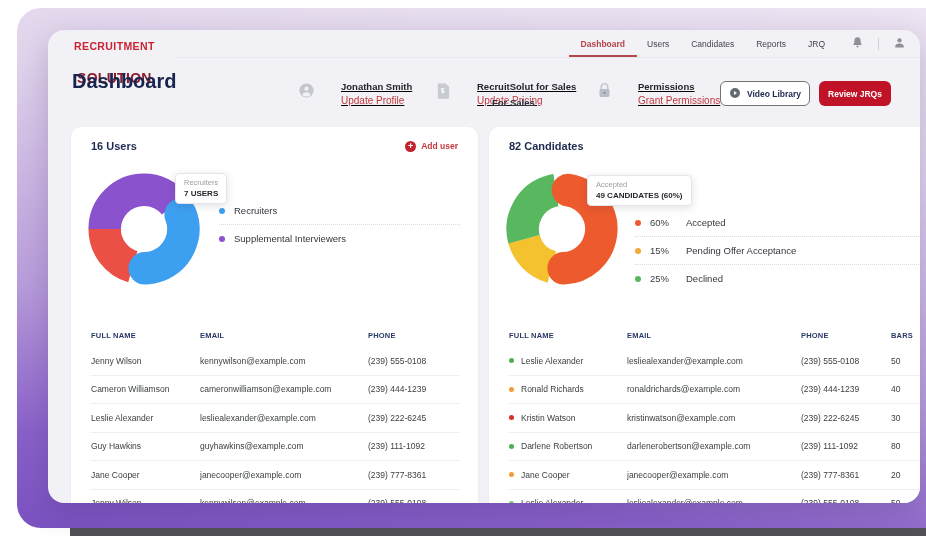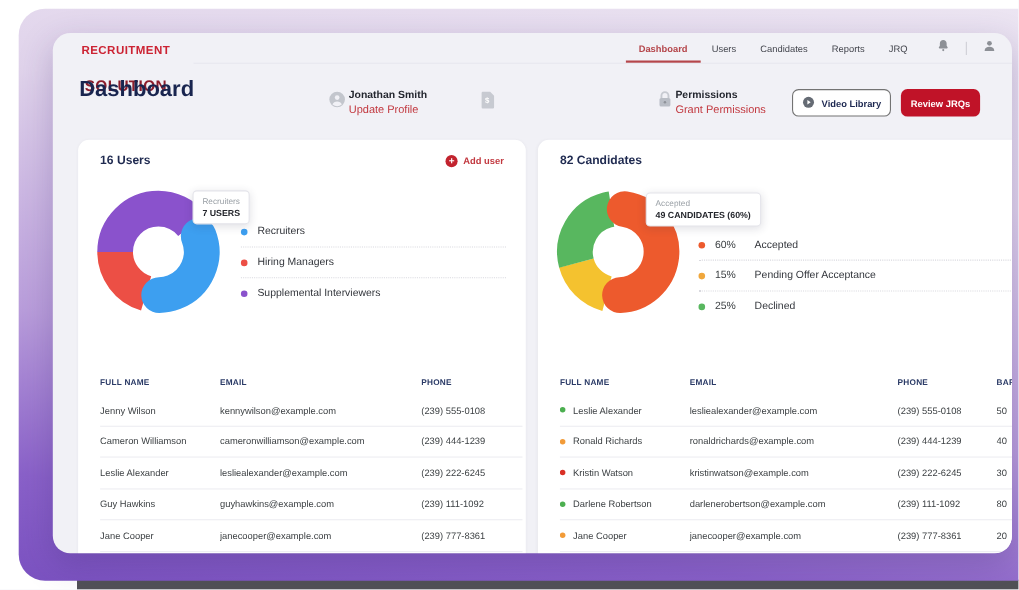--- a/index.html
+++ b/index.html
@@ -19,21 +19,21 @@
   .logo .l2{font-size:14px;font-weight:bold;color:#8c1d2c;letter-spacing:.3px;margin-top:18px;}
   .nav{position:absolute;top:0;right:14px;height:27px;display:flex;align-items:center;gap:22px;}
   .nav-item{position:relative;font-size:8.5px;color:#43454d;height:27px;display:flex;align-items:center;cursor:pointer;}
   .nav-item.active{color:#b5464b;font-weight:bold;}
   .nav-item.active::after{content:"";position:absolute;left:-12px;right:-12px;bottom:0;height:2.5px;background:#b5464b;}
   .nav-icons{display:flex;align-items:center;gap:14px;margin-left:4px;}
   .nav-divider{width:1px;height:12px;background:#cfcfd6;}
 
   
   .page-title{position:absolute;left:24px;top:40px;font-size:20px;font-weight:bold;color:#19254f;}
-  .quick{position:absolute;top:52px;display:flex;gap:2px;}
+  .quick{position:absolute;top:52px;display:flex;gap:26px;text-decoration:underline;}
   .quick .txt{position:relative;line-height:1;}
   .quick .name{font-size:9.5px;font-weight:bold;color:#23262e;white-space:nowrap;}
   .quick .link{font-size:10px;color:#c2383f;margin-top:4px;cursor:pointer;white-space:nowrap;}
   .quick .hover-tip{position:absolute;left:15px;top:16px;font-size:9.5px;font-weight:bold;color:#2f3039;
     text-shadow:0 0 3px rgba(241,241,246,.9);white-space:nowrap;}
   .q1{left:250px;} .q2{left:388px;} .q3{left:549px;}
   .btn{position:absolute;top:51px;height:25px;display:flex;align-items:center;justify-content:center;
        gap:6px;border-radius:6px;font-size:8.5px;font-weight:bold;cursor:pointer;box-sizing:border-box;}
   .btn-video{left:672px;width:90px;background:#ffffff;border:1px solid #737373;color:#1c2750;}
   .btn-review{left:771px;width:72px;background:#c01328;color:#ffffff;}
@@ -61,21 +61,21 @@
   .legend{position:absolute;top:70px;right:18px;}
   .panel-users .legend{left:148px;}
   .panel-cands .legend{left:146px;margin-top:12px;}
   .lrow{display:flex;align-items:center;height:27px;border-bottom:1px dotted #d9d9df;}
   .lrow:last-child{border-bottom:none;}
   .ldot{width:6px;height:6px;border-radius:50%;margin-right:9px;flex:none;}
   .lpct{font-size:9.5px;color:#3c4043;width:36px;flex:none;}
   .llbl{font-size:9.5px;color:#33363c;}
 
   
-  .tbl{position:absolute;left:20px;right:3px;top:196px;margin-top:12px;}
+  .tbl{position:absolute;left:20px;right:18px;top:196px;}
   .trow{display:grid;align-items:center;height:27.5px;border-bottom:1px solid #ededf2;}
   .trow.thead{height:24px;border-bottom:none;}
   .panel-users .trow{grid-template-columns:109px 1fr 92px;}
   .panel-cands .trow{grid-template-columns:118px 1fr 90px 30px;}
   .tcell{font-size:8.5px;color:#3c4043;white-space:nowrap;overflow:hidden;}
   .tcell.th{font-size:7.5px;font-weight:bold;color:#2a3a66;letter-spacing:.2px;}
   .namecell{display:flex;align-items:center;gap:7px;}
   .sdot{width:5px;height:5px;border-radius:50%;flex:none;}
 
   .icn{flex:none;}
@@ -134,20 +134,25 @@
     </div>
   </div>
 
   <div class="quick q2">
     <span class="icn">
       <svg width="15" height="17" viewBox="0 0 20 24">
           <path fill="#c7cad1" d="M3 2h10l5 5v15a1.5 1.5 0 0 1-1.5 1.5h-13A1.5 1.5 0 0 1 2 22V3.5A1.5 1.5 0 0 1 3 2z"></path>
           <text x="9" y="16" font-size="10" fill="#ffffff" font-weight="bold" text-anchor="middle">$</text>
         </svg>
     </span>
+    <div class="txt">
+      <div class="name">RecruitSolut for Sales</div>
+      <div class="link">Update Pricing</div>
+      <div class="hover-tip">For Sales</div>
+    </div>
   </div>
 
   <div class="quick q3">
     <span class="icn">
       <svg width="15" height="17" viewBox="0 0 20 24">
           <path fill="none" stroke="#c7cad1" stroke-width="2.4" d="M5.5 10V7a4.5 4.5 0 0 1 9 0v3"></path>
           <rect x="3" y="10" width="14" height="11" rx="2" fill="#b9bdc5"></rect>
           <circle cx="10" cy="15.5" r="1.6" fill="#8e9299"></circle>
         </svg>
     </span>
@@ -187,24 +192,20 @@
       <div class="tooltip tip-users">
         <div class="tl">Recruiters</div>
         <div class="tv">7 USERS</div>
       </div>
       <div class="legend" id="legend-users">
           <div class="lrow">
             <span class="ldot" style="background: rgb(61, 159, 240);"></span>
             <span class="llbl">Recruiters</span>
           </div>
           <div class="lrow">
-            <span class="ldot" style="background: rgb(236, 79, 69);"></span>
-            <span class="llbl">Hiring Managers</span>
-          </div>
-          <div class="lrow">
             <span class="ldot" style="background: rgb(138, 82, 204);"></span>
             <span class="llbl">Supplemental Interviewers</span>
           </div>
         </div>
     </div>
     <div class="tbl" id="table-users">
         <div class="trow thead">
           <div class="tcell th">FULL NAME</div>
           <div class="tcell th">EMAIL</div>
           <div class="tcell th">PHONE</div>

